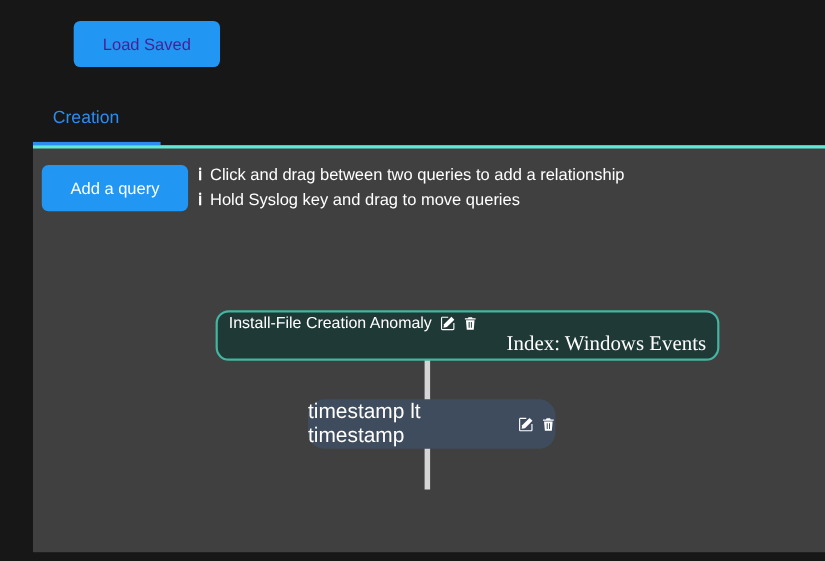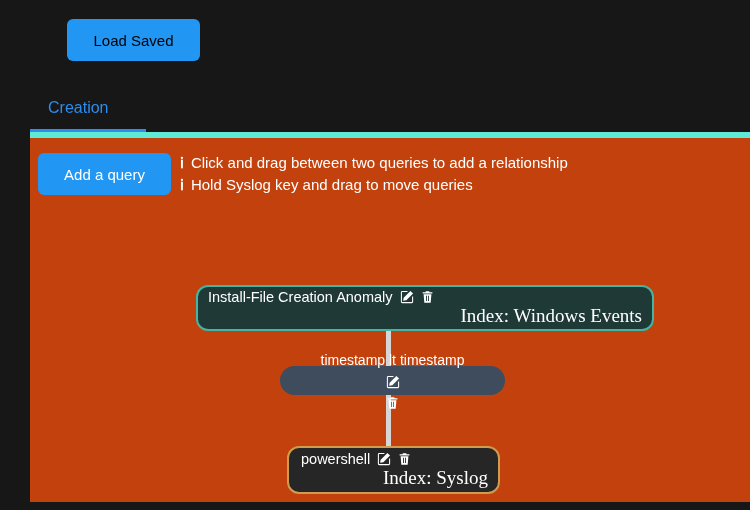--- a/index.html
+++ b/index.html
@@ -9,41 +9,41 @@
     font-family: "Liberation Sans", sans-serif;
     color: #ffffff;
     position: relative;
     overflow: hidden;
   }
 
   
   .load-saved-btn {
     position: absolute; left: 67px; top: 19px;
     width: 133px; height: 42px;
-    background: #2196f3; color: #000000;
+    background: #2196f3; color: #4c1d95;
     border: none; border-radius: 6px;
     font-family: "Liberation Sans", sans-serif;
     font-size: 15px; cursor: pointer;
   }
 
   .tab-configure {
     position: absolute; left: 48px; top: 99px;
     color: #2d8cf0; font-size: 16px; cursor: pointer;
   }
   .tab-underline {
     position: absolute; left: 30px; top: 129px;
     width: 116px; height: 3px; background: #2d8cf0;
   }
 
   
   .card {
     position: absolute; left: 30px; top: 132px;
     width: 720px; height: 370px;
-    background: #c2410c;
-    border-top: 6px solid #5eead4;
+    background: #404040;
+    border-top: 3px solid #5eead4;
   }
 
   .add-query-btn {
     position: absolute; left: 8px; top: 15px;
     width: 133px; height: 42px;
     background: #2196f3; color: #ffffff;
     border: none; border-radius: 6px;
     font-family: "Liberation Sans", sans-serif;
     font-size: 15px; cursor: pointer;
   }
@@ -65,25 +65,24 @@
   .node { position: absolute; z-index: 1; cursor: pointer; }
 
   .node-1 {
     left: 166px; top: 147px; width: 458px; height: 46px;
     background: #1f3937;
     border: 2px solid #43b5a0; border-radius: 12px;
     padding: 2px 10px 2px 10px;
     display: flex; flex-direction: column; justify-content: space-between;
   }
   .node-2 {
-    left: 250px; top: 228px; width: 225px; height: 29px;
+    left: 250px; top: 228px; width: 225px; height: 45px;
     background: #3f4c5e; border-radius: 15px;
     display: flex; align-items: center; justify-content: center; gap: 7px;
-    font-size: 14px;
-    flex-direction: column;
+    font-size: 19px;
   }
   .node-3 {
     left: 257px; top: 308px; width: 213px; height: 48px;
     background: #262626;
     border: 2px solid #cf9b4f; border-radius: 12px;
     padding: 3px 10px 3px 12px;
     display: flex; flex-direction: column; justify-content: space-between;
   }
 
   .node-title-row { display: flex; align-items: center; gap: 7px; font-size: 14.5px; }
@@ -147,31 +146,14 @@
         <path fill="#ffffff" d="M13.8 7.5v6c0 .2-.1.3-.3.3h-11c-.2 0-.3-.1-.3-.3v-11c0-.2.1-.3.3-.3h6V1h-6C1.7 1 1 1.7 1 2.5v11c0 .8.7 1.5 1.5 1.5h11c.8 0 1.5-.7 1.5-1.5v-6h-1.2z"></path>
       </svg>
     </span>
     <span class="icon-btn">
       <svg viewBox="0 0 16 16" width="13" height="14">
         <path fill="#ffffff" d="M6 1h4l.6 1.2H14v1.4H2V2.2h3.4zM3.2 4.6h9.6L11.9 15H4.1zM6.2 6.4v6.4h1.1V6.4zm2.5 0v6.4h1.1V6.4z"></path>
       </svg>
     </span>
   </div>
 
-  <div class="node node-3">
-    <div class="node-title-row">
-      <span>powershell</span>
-      <span class="icon-btn">
-        <svg viewBox="0 0 16 16" width="14" height="14">
-          <path fill="#ffffff" d="M11.9 1.1l3 3-7.7 7.7-3.6.6.6-3.6z"></path>
-          <path fill="#ffffff" d="M13.8 7.5v6c0 .2-.1.3-.3.3h-11c-.2 0-.3-.1-.3-.3v-11c0-.2.1-.3.3-.3h6V1h-6C1.7 1 1 1.7 1 2.5v11c0 .8.7 1.5 1.5 1.5h11c.8 0 1.5-.7 1.5-1.5v-6h-1.2z"></path>
-        </svg>
-      </span>
-      <span class="icon-btn">
-        <svg viewBox="0 0 16 16" width="13" height="14">
-          <path fill="#ffffff" d="M6 1h4l.6 1.2H14v1.4H2V2.2h3.4zM3.2 4.6h9.6L11.9 15H4.1zM6.2 6.4v6.4h1.1V6.4zm2.5 0v6.4h1.1V6.4z"></path>
-        </svg>
-      </span>
-    </div>
-    <div class="node-index">Index: Syslog</div>
-  </div>
 
 </div>
 
 </body></html>

